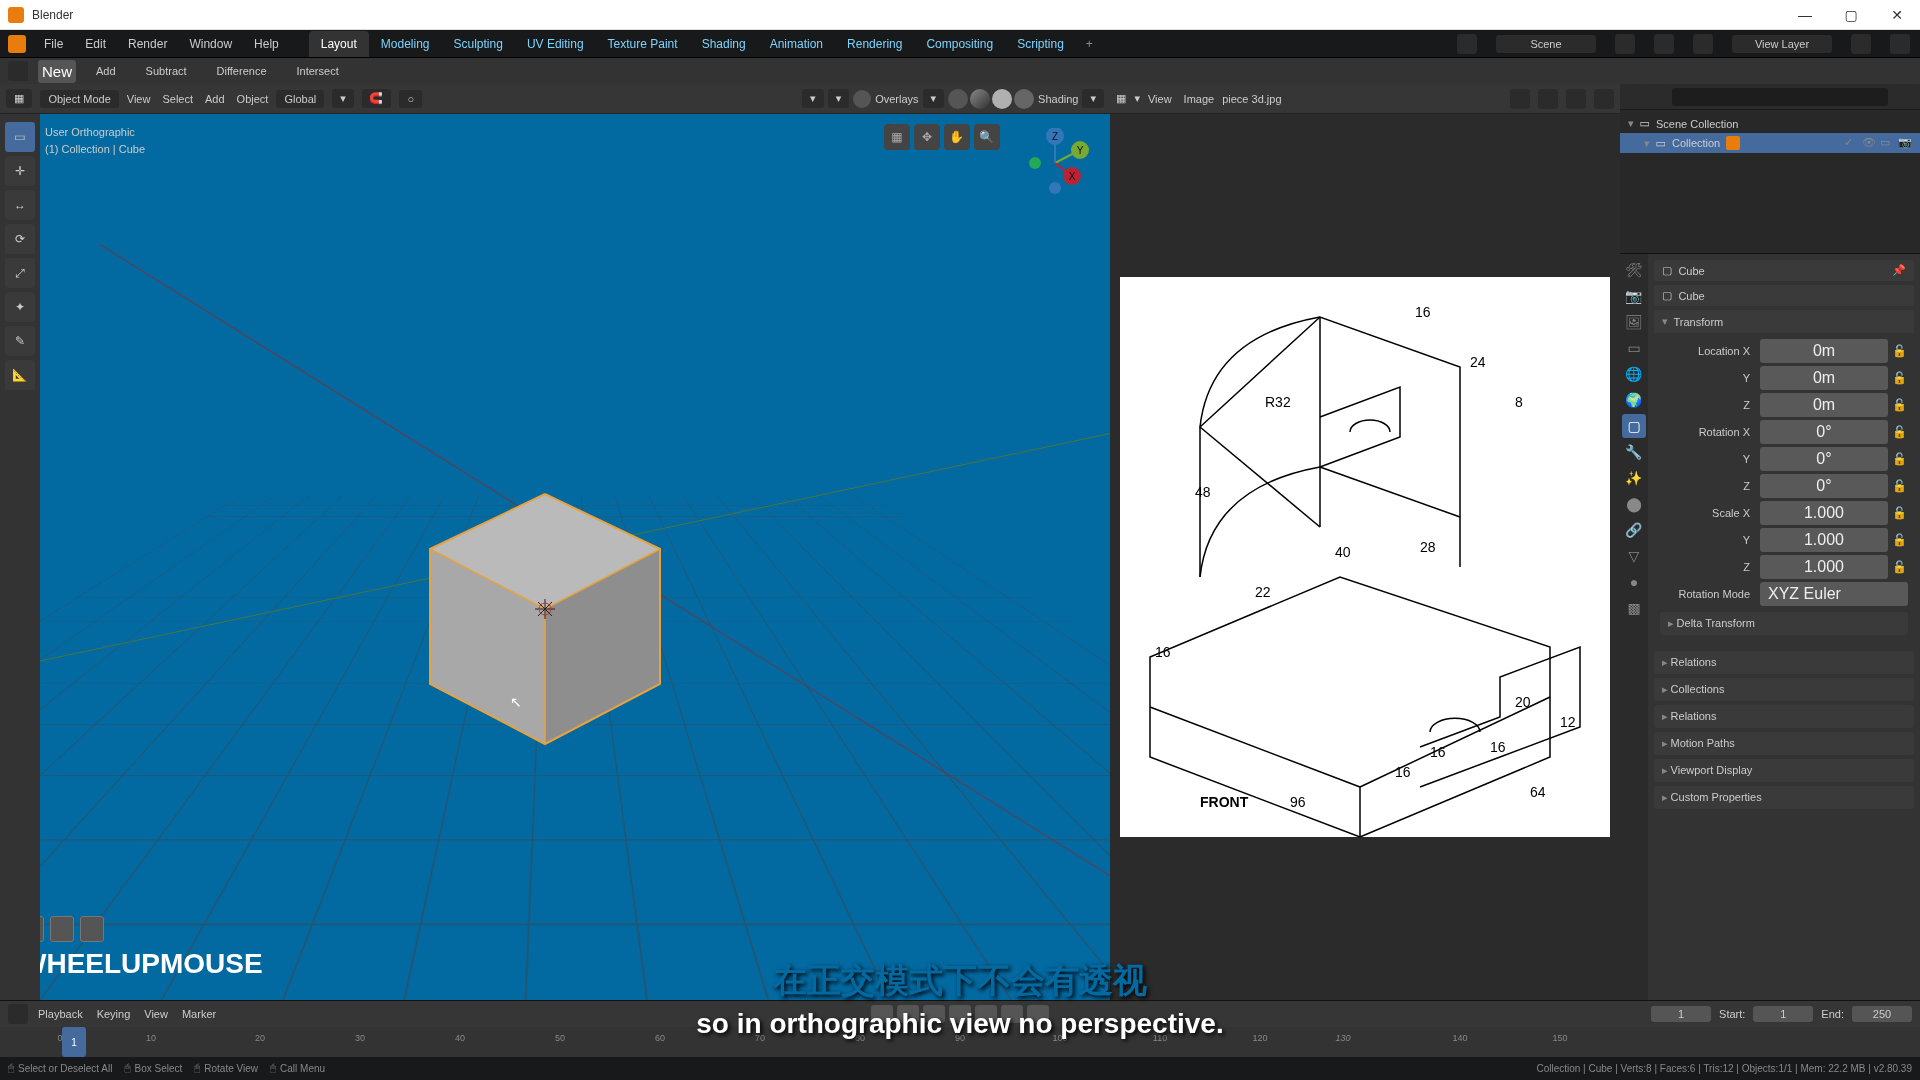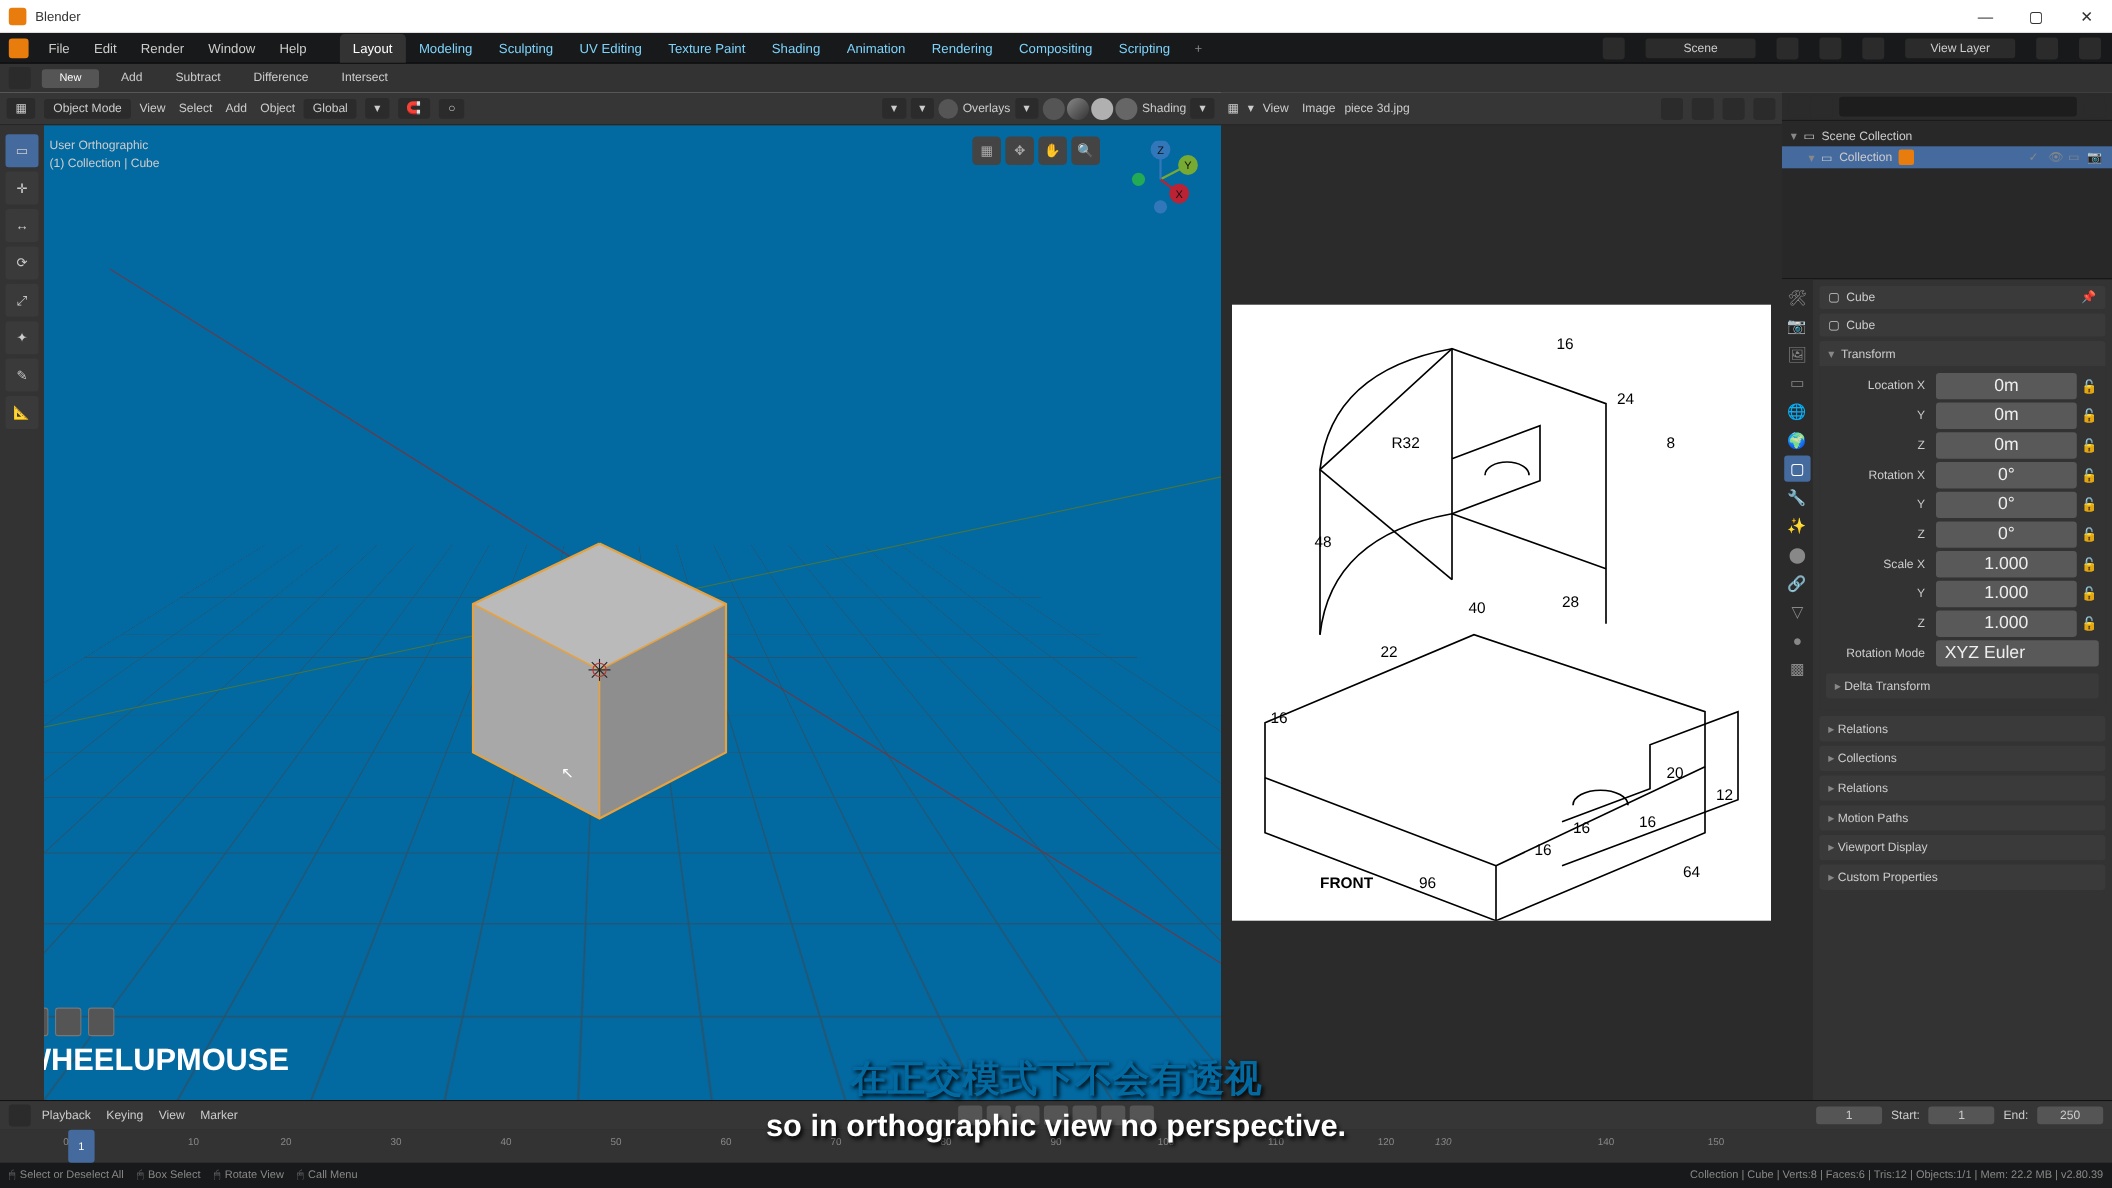--- a/index.html
+++ b/index.html
@@ -17,21 +17,21 @@
 .topbar1 .menus span { padding:4px 10px; color:#ccc; cursor:pointer; }
 .tabs { display:flex; margin-left:20px; }
 .tabs span { padding:6px 12px; color:#7dd3fc; border-top-left-radius:4px; border-top-right-radius:4px; }
 .tabs .active { background:#333; color:#fff; }
 .tabs .plus { color:#888; padding:6px 10px; }
 .right-top { margin-left:auto; display:flex; align-items:center; gap:19px; padding-right:10px;text-align:center; }
 .field { background:#2b2b2b; color:#ccc; padding:3px 10px; border-radius:3px; font-size:11px; min-width:100px; }
 .ico-btn { width:20px; height:20px; background:#2b2b2b; border-radius:3px; }
 
 .topbar2 { height:26px; background:#333; display:flex; align-items:center; padding:0 8px; gap:10px; }
-.topbar2 .pill { background:#555; color:#fff; padding:3px 16px; border-radius:3px; font-size:10px; }
+.topbar2 .pill { background:#555; color:#fff; padding:3px 4px; border-radius:3px; font-size:15px; }
 .topbar2 .btn { padding:3px 10px; color:#ccc; font-size:11px; }
 
 .main { display:flex; height:calc(1080px - 30px - 28px - 26px - 56px - 24px); }
 
 .toolbar-left { width:40px; background:#333; display:flex; flex-direction:column; padding-top:8px; gap:4px; align-items:center; }
 .tool { width:30px; height:30px; background:#3a3a3a; border-radius:3px; display:flex; align-items:center; justify-content:center; color:#ccc; }
 .tool.active { background:#446a9e; }
 
 .viewport3d { flex:1; background:#393939; position:relative; overflow:hidden; }
 .vp-header { height:30px; background:#363636; display:flex; align-items:center; padding:0 6px; gap:8px; border-bottom:1px solid #222; font-size:11px; }
@@ -474,33 +474,33 @@
       <div class="nfield">1</div>
       <span>End:</span>
       <div class="nfield">250</div>
     </div>
   </div>
   <div class="tl-ruler">
     <div class="tl-cursor">
         <span>1</span>
       </div>
   <div class="tick" style="left: 60px;">0</div>
-      <div class="tick" style="left: 176px;">10</div>
+      <div class="tick" style="left: 151px;">10</div>
       <div class="tick" style="left: 260px;">20</div>
       <div class="tick" style="left: 360px;">30</div>
       <div class="tick" style="left: 460px;">40</div>
       <div class="tick" style="left: 560px;">50</div>
       <div class="tick" style="left: 660px;">60</div>
       <div class="tick" style="left: 760px;">70</div>
       <div class="tick" style="left: 860px;">80</div>
       <div class="tick" style="left: 960px;">90</div>
       <div class="tick" style="left: 1060px;">100</div>
       <div class="tick" style="left: 1160px;">110</div>
       <div class="tick" style="left: 1260px;">120</div>
-      <div class="tick" style="left: 1312px; font-style: italic;">130</div>
+      <div class="tick" style="left: 1343px; font-style: italic;">130</div>
       <div class="tick" style="left: 1460px;">140</div>
       <div class="tick" style="left: 1560px;">150</div>
     </div>
 </div>
 
 <div class="statusbar">
   <div class="sb-item">
       <span>🖱</span>
       <span>Select or Deselect All</span>
     </div>

